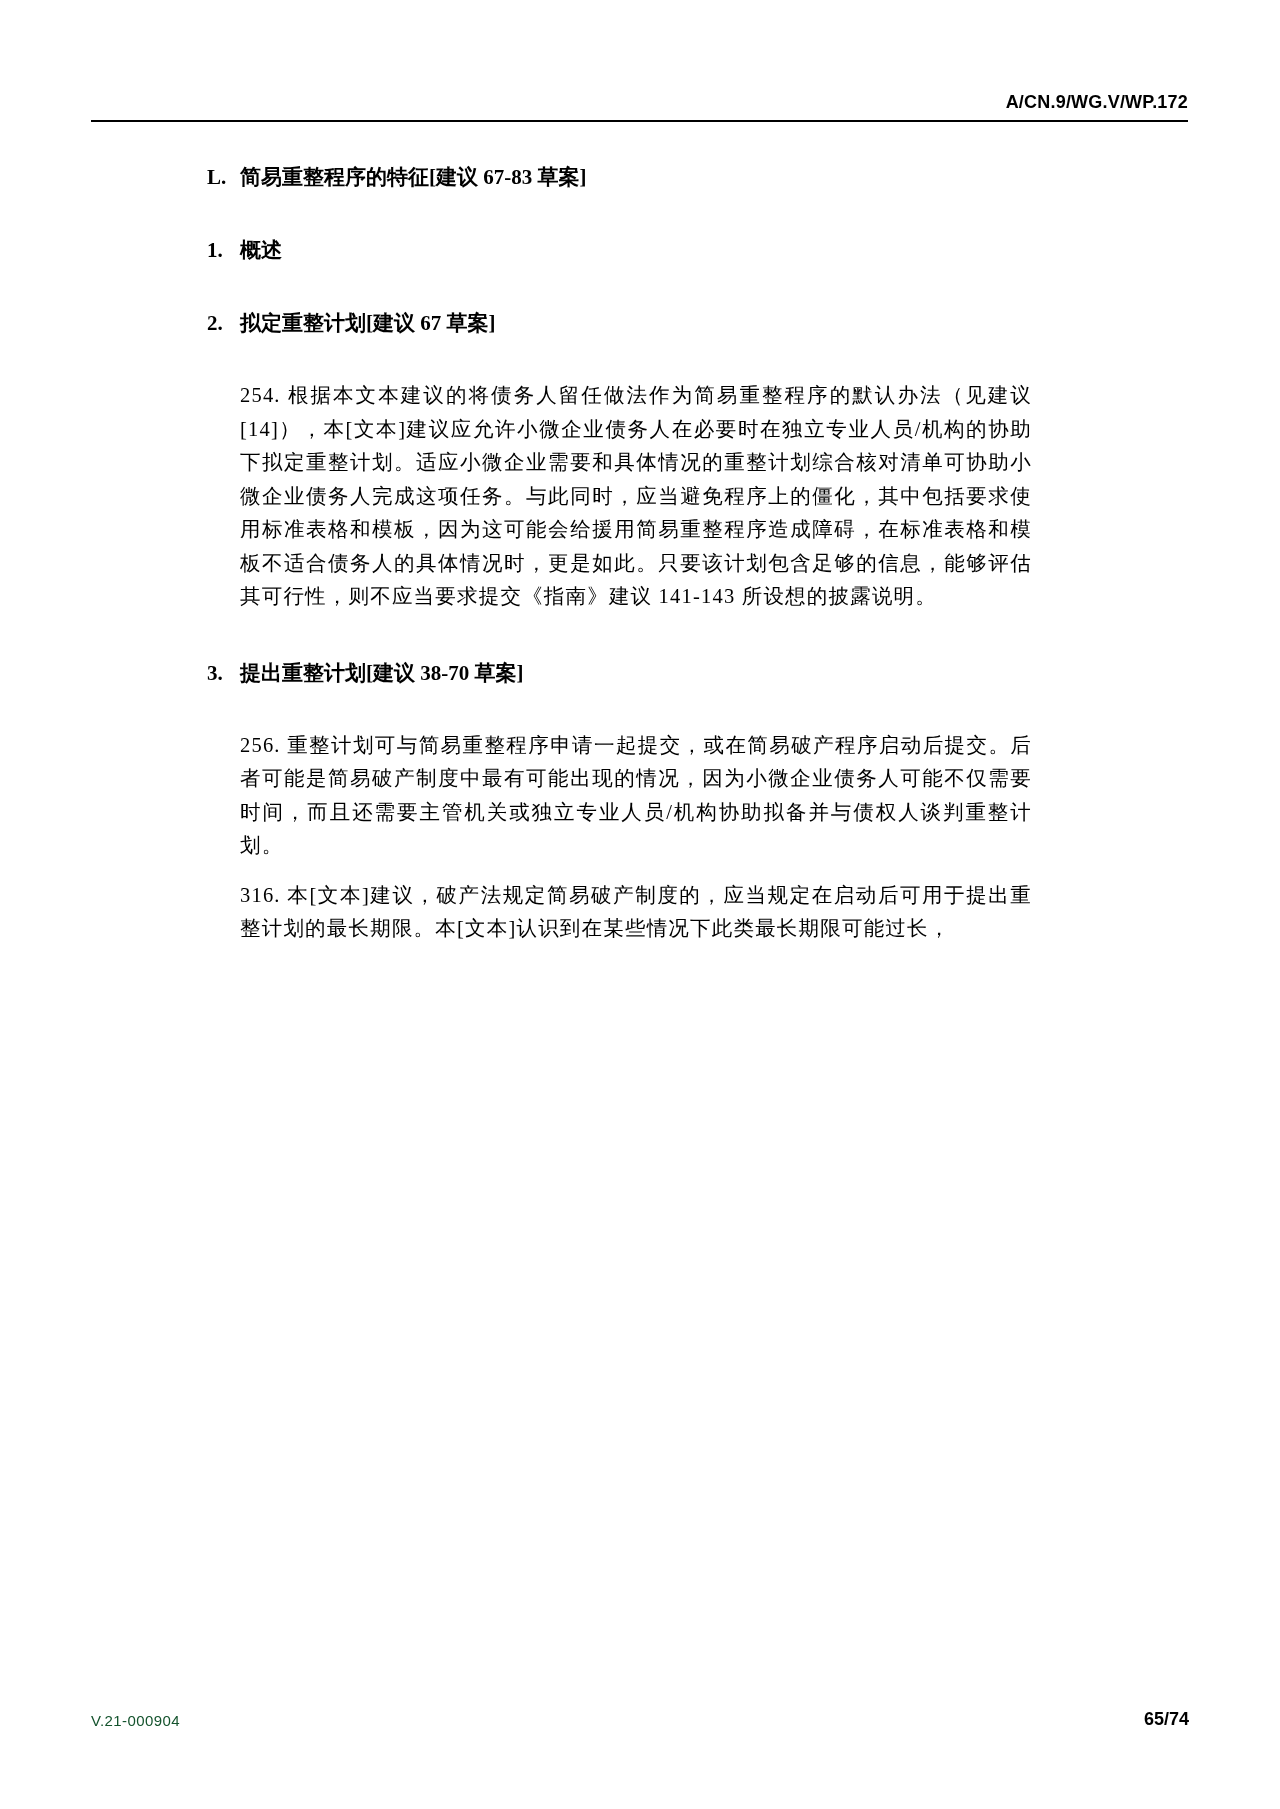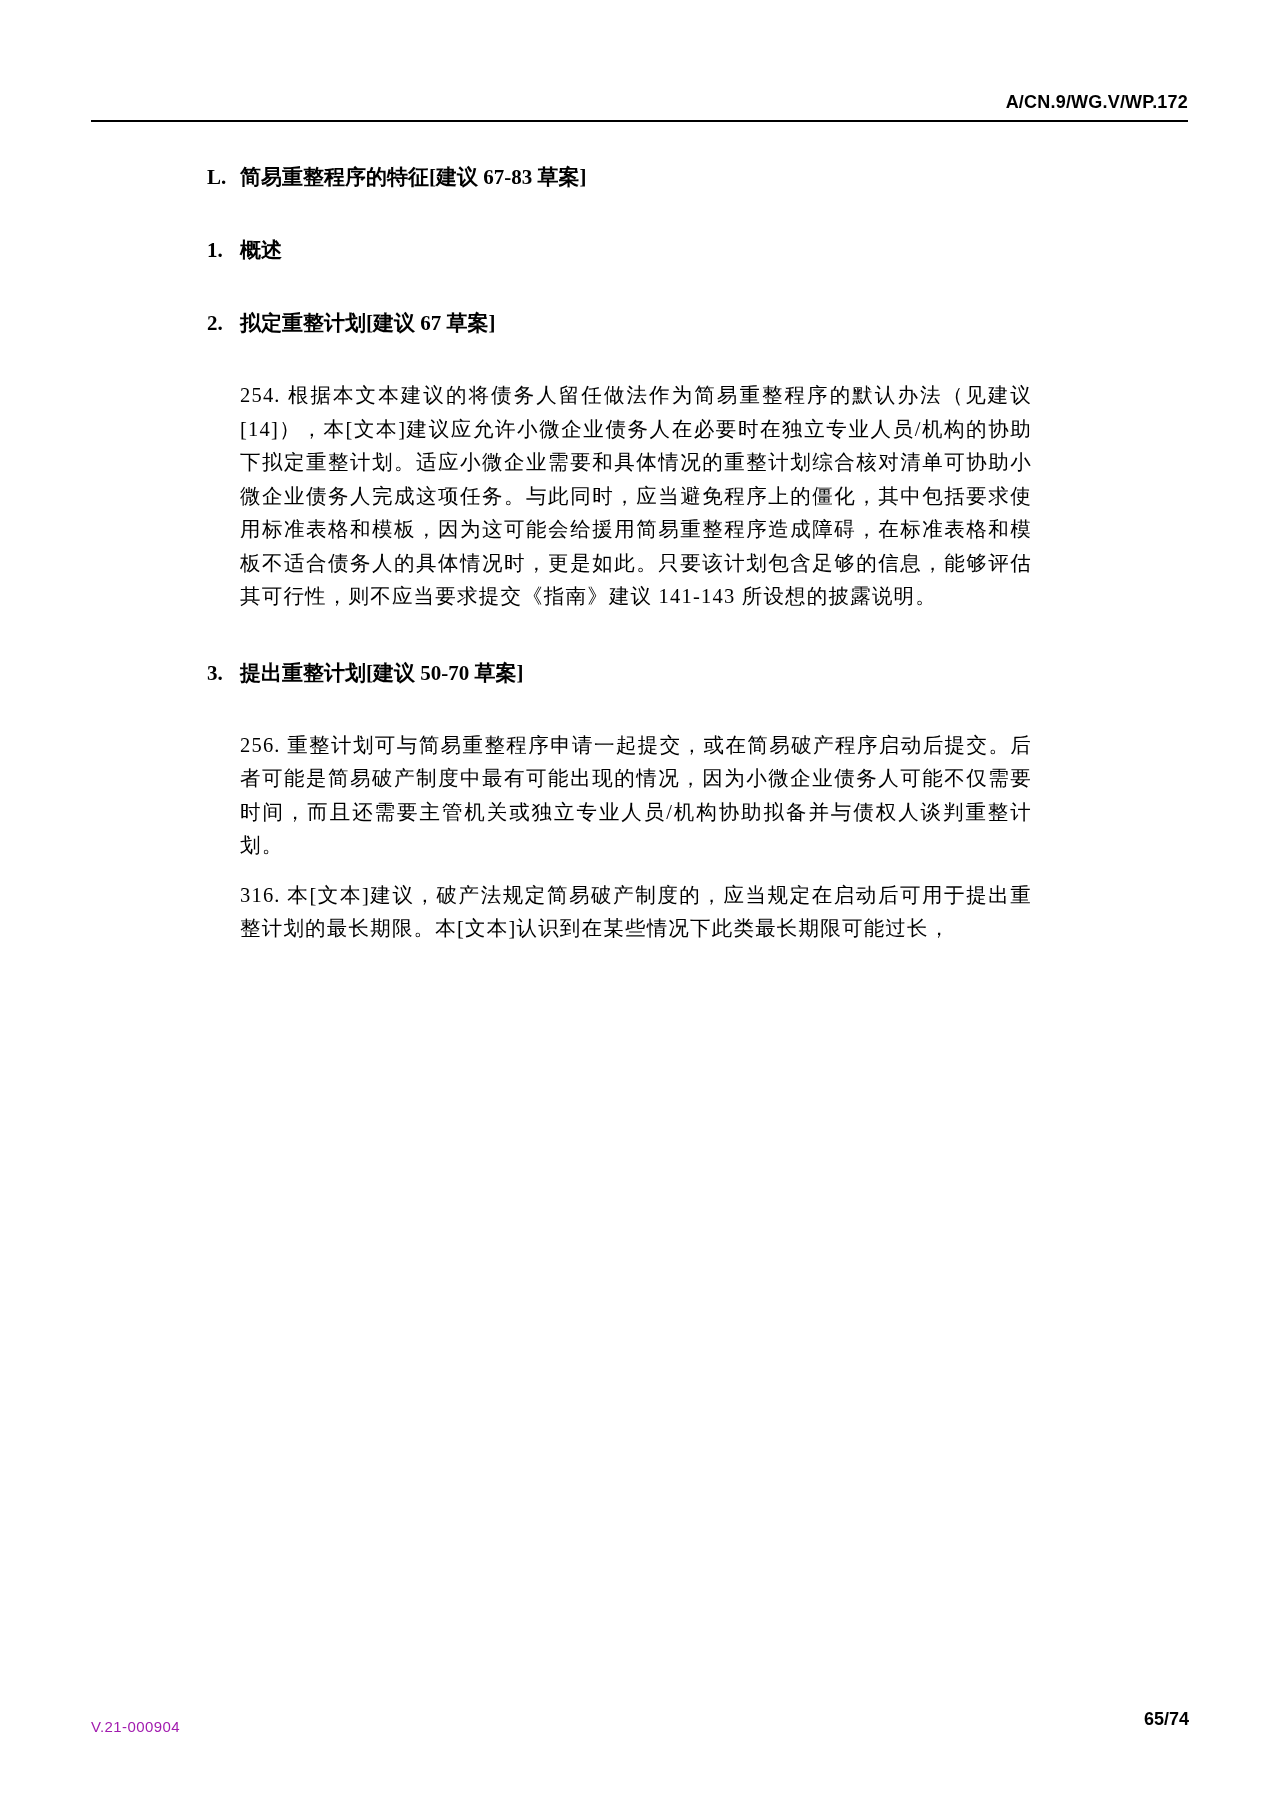--- a/index.html
+++ b/index.html
@@ -58,23 +58,22 @@
     font-style: italic;
     letter-spacing: 2.6px;
   }
   .footer-doc-id {
     position: absolute;
     left: 91px;
     top: 1712px;
     font-family: "Liberation Sans", "DejaVu Sans", sans-serif;
     font-size: 15px;
     font-weight: 400;
-    color: #a21caf;
+    color: #14532d;
     letter-spacing: 0.4px;
-    margin-top: 6px;
   }
   .footer-page {
     position: absolute;
     right: 91px;
     top: 1709px;
     font-family: "Liberation Sans", "DejaVu Sans", sans-serif;
     font-size: 18px;
     font-weight: bold;
   }
 </style>
@@ -103,21 +102,21 @@
     <div class="heading">
       <span class="h-num">2.</span>
       <span class="h-title">拟定重整计划[建议 67 草案]</span>
     </div>
 
     <p class="para">254. 根据本文本建议的将债务人留任做法作为简易重整程序的默认办法（见建议[14]），本[文本]建议应允许小微企业债务人在必要时在独立专业人员/机构的协助下拟定重整计划。适应小微企业需要和具体情况的重整计划综合核对清单可协助小微企业债务人完成这项任务。与此同时，应当避免程序上的僵化，其中包括要求使用标准表格和模板，因为这可能会给援用简易重整程序造成障碍，在标准表格和模板不适合债务人的具体情况时，更是如此。只要该计划包含足够的信息，能够评估其可行性，则不应当要求提交《指南》建议 141-143 所设想的披露说明。</p>
 
 
     <div class="heading">
       <span class="h-num">3.</span>
-      <span class="h-title">提出重整计划[建议 50-70 草案]</span>
+      <span class="h-title">提出重整计划[建议 38-70 草案]</span>
     </div>
 
     <p class="para">256. 重整计划可与简易重整程序申请一起提交，或在简易破产程序启动后提交。后者可能是简易破产制度中最有可能出现的情况，因为小微企业债务人可能不仅需要时间，而且还需要主管机关或独立专业人员/机构协助拟备并与债权人谈判重整计划。</p>
 
     <p class="para">316. 本[文本]建议，破产法规定简易破产制度的，应当规定在启动后可用于提出重整计划的最长期限。本[文本]认识到在某些情况下此类最长期限可能过长，</p>
 
   </main>
 
   <span class="footer-doc-id">V.21-000904</span>
   <span class="footer-page">65/74</span>

